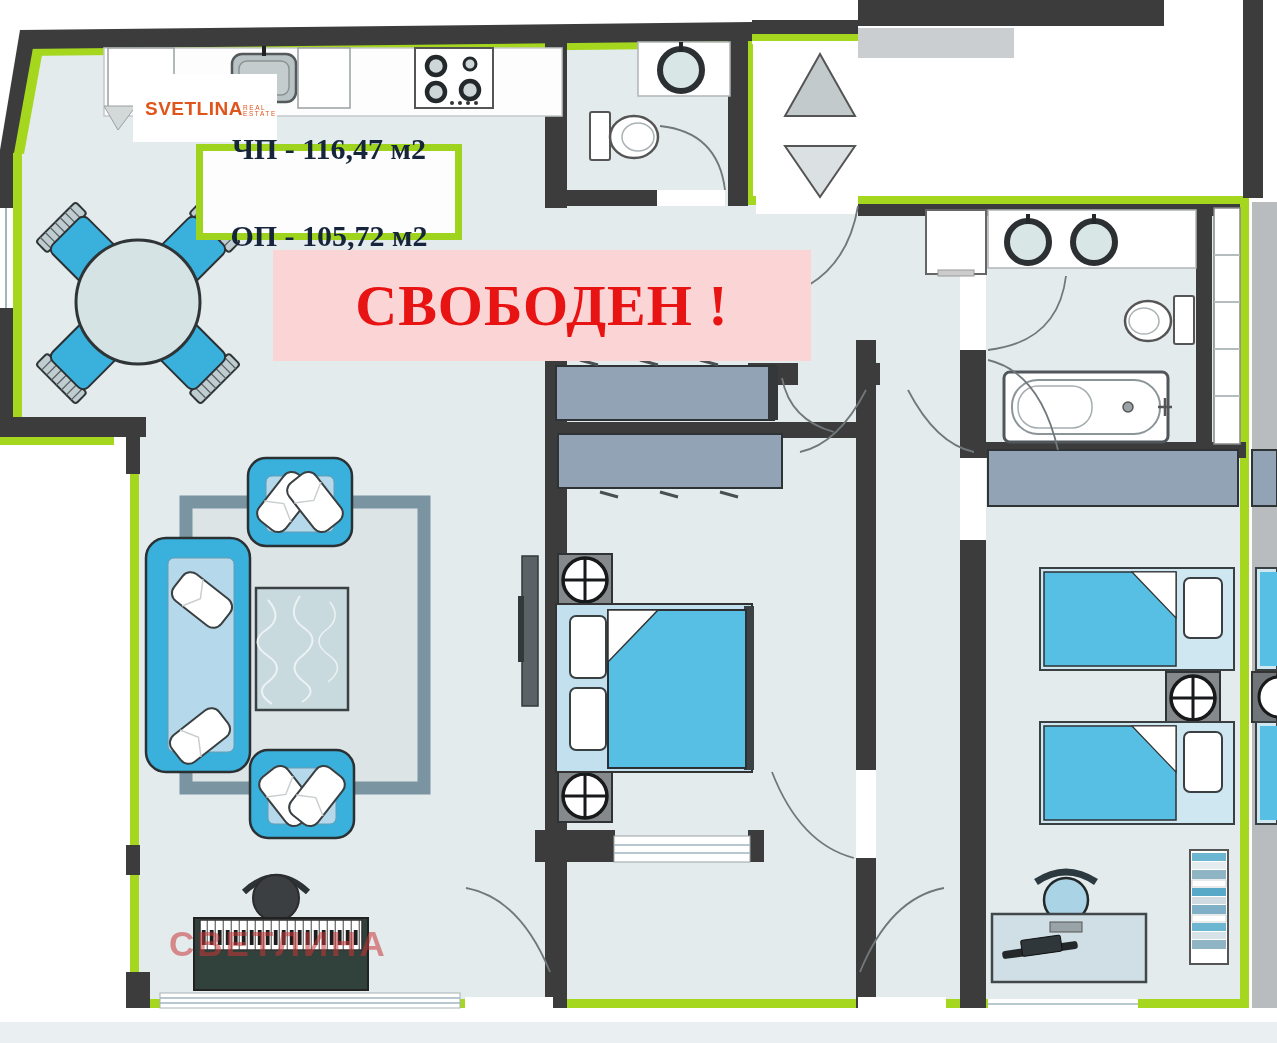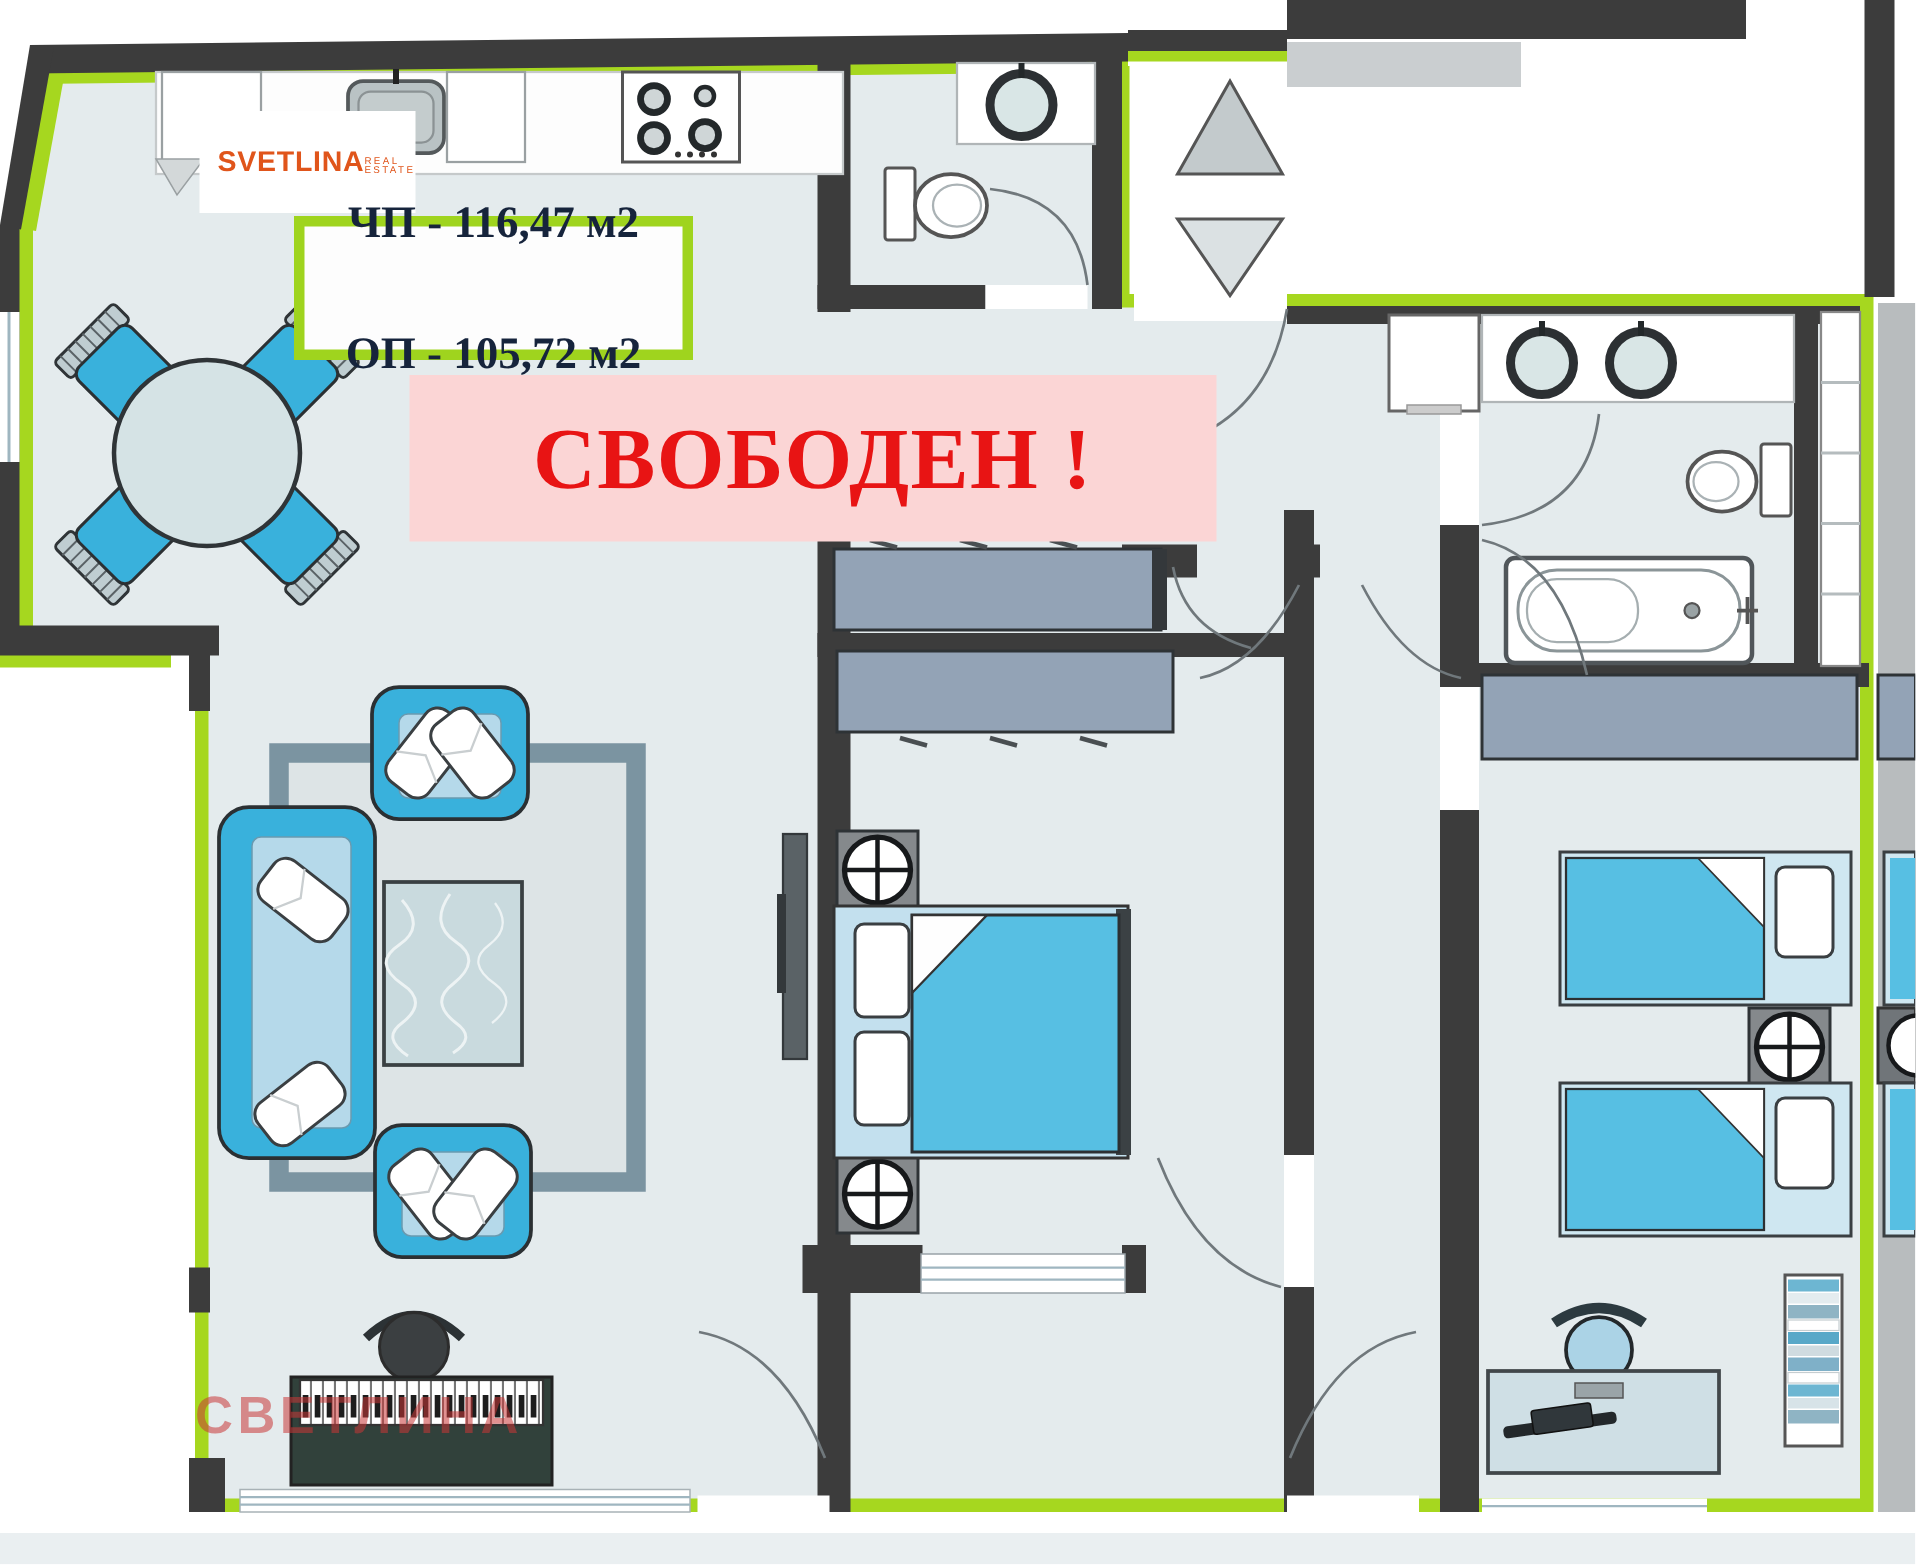--- a/index.html
+++ b/index.html
@@ -14,21 +14,21 @@
   #logo-tagline{font-size:6.5px;letter-spacing:1.6px;color:#e0551b;margin-top:2px;align-self:flex-end;}
   #area-box{left:196px;top:144px;width:266px;height:96px;background:#fdfdfd;
             border:7px solid #9fd41e;display:flex;flex-direction:column;justify-content:center;
             align-items:center;font-family:"Liberation Serif",serif;font-weight:bold;
             font-size:30px;color:#16243c;line-height:41px;white-space:nowrap;}
   #status-banner{left:228px;top:250px;width:538px;height:111px;background:#fbd5d5;
             display:flex;align-items:center;justify-content:center;
             font-family:"Liberation Serif",serif;font-weight:bold;font-size:58px;
             color:#e81414;letter-spacing:1px;white-space:nowrap;margin-left:45px;}
   #watermark{left:130px;top:924px;font-size:35px;font-weight:bold;letter-spacing:3px;
-            color:rgba(200,55,55,0.55);white-space:nowrap;}
+            color:rgba(200,55,55,0.55);white-space:nowrap;padding-left:39px;}
 </style>
 </head>
 <body>
 
 <div id="stage">
 
 <svg id="plan-svg" width="1277" height="1043" viewBox="0 0 1277 1043">
   <defs>
     <pattern id="pkeys" width="8" height="30" patternUnits="userSpaceOnUse">
       <rect width="8" height="30" fill="#ffffff"></rect>

